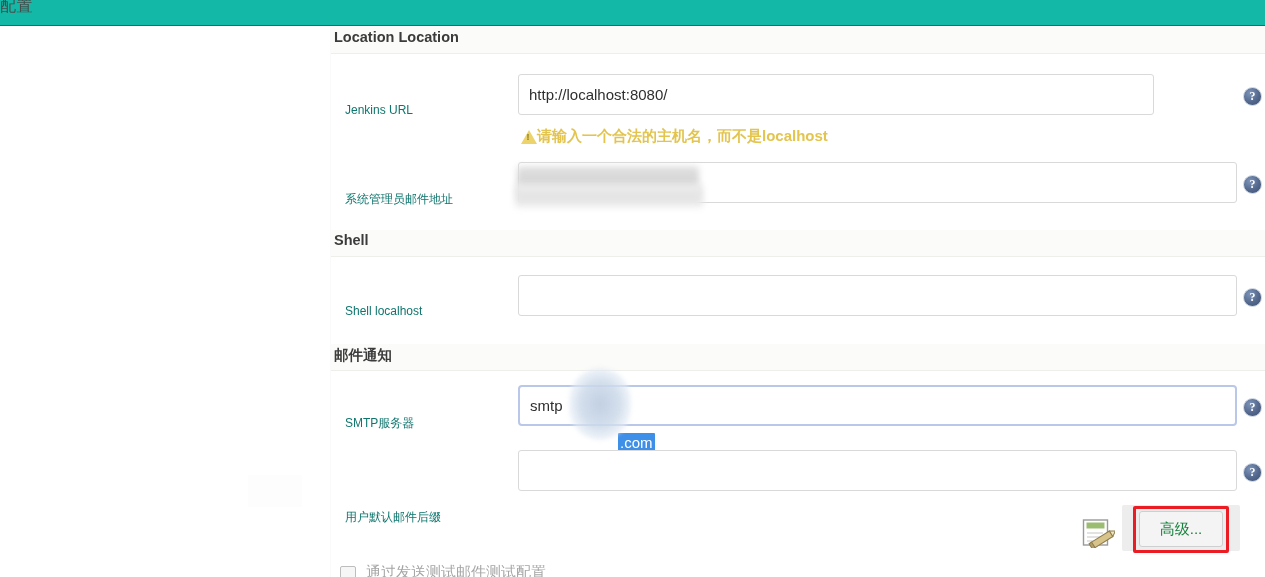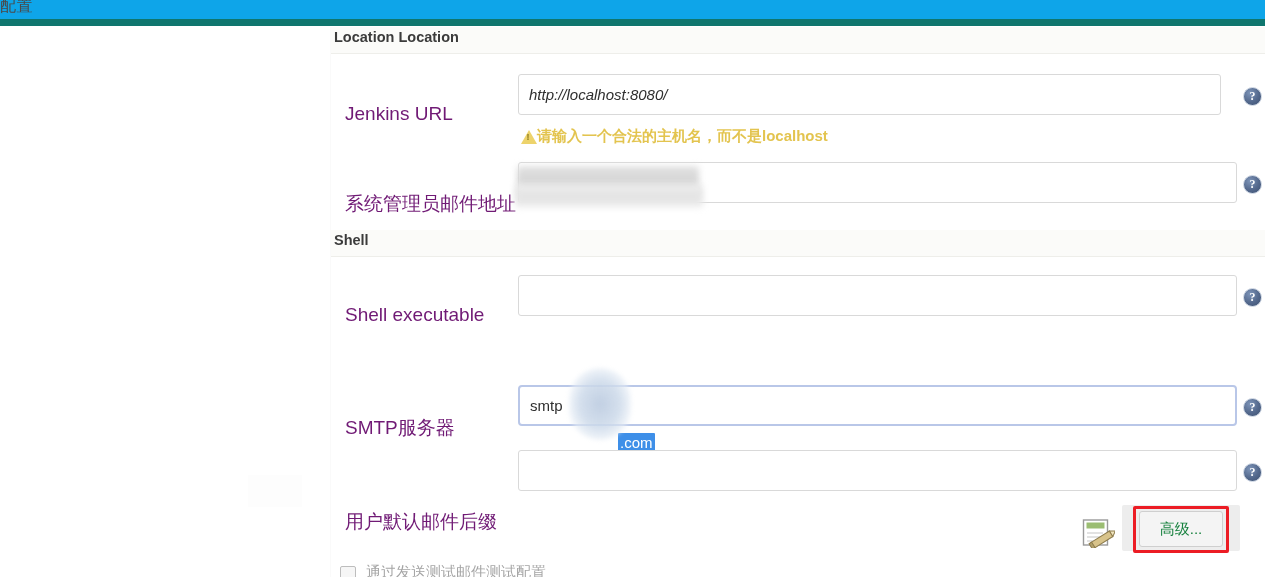--- a/index.html
+++ b/index.html
@@ -16,22 +16,22 @@
     width: 1265px;
     height: 577px;
     background: #ffffff;
   }
 
   
   .topbar {
     position: absolute;
     left: 0; top: 0;
     width: 1265px; height: 26px;
-    background: #0ea5e9;
-    border-bottom: 7px solid #0f766e;
+    background: #14b8a6;
+    border-bottom: 1px solid #0f766e;
   }
   .topbar-title {
     position: absolute;
     left: 0; top: -5px;
     font-size: 16px;
     color: #4a4a4a;
     font-weight: 400;
     letter-spacing: .5px;
     line-height: 22px;
     white-space: nowrap;
@@ -79,22 +79,22 @@
     left: 3px; top: 2px;
     font-size: 14.5px;
     font-weight: bold;
     color: #3b3b3b;
     white-space: nowrap;
   }
 
   
   .row-label {
     position: absolute;
-    font-size: 19px;
-    color: #701a75;
+    font-size: 12px;
+    color: #0f766e;
     white-space: nowrap;
   }
 
   
   .tbox {
     position: absolute;
     height: 41px;
     background: #ffffff;
     border: 1px solid #d9d9d9;
     border-radius: 3px;
@@ -262,21 +262,21 @@
   </div>
   <div class="leftpane-edge"></div>
 
   <div class="form">
 
     <div class="section-head" style="top:0px;">
       <span class="txt">Location Location</span>
     </div>
 
     <div class="row-label" style="left:14px; top:76px;">Jenkins URL</div>
-    <div class="tbox" style="left:187px; top:47px; width:703px;font-style:italic;">
+    <div class="tbox" style="left:187px; top:47px; width:636px;">
       <span class="val">http://localhost:8080/</span>
     </div>
     <div class="help" style="left:912px; top:60px;"></div>
 
     <div class="warn" style="left:190px; top:100px;">
       <span class="tri"></span>
       <span>请输入一个合法的主机名，而不是localhost</span>
     </div>
 
     <div class="row-label" style="left:14px; top:164px;">系统管理员邮件地址</div>
@@ -287,26 +287,29 @@
     <div class="blur-bar" style="left:186px; top:139px; width:182px; height:32px;
          background:linear-gradient(180deg,#e2e2e2 0%,#d6d6d6 45%,#e8e8e8 100%);"></div>
     <div class="blur-bar" style="left:184px; top:157px; width:188px; height:24px;
          background:linear-gradient(180deg,#ededed 0%,#e3e3e3 60%,#f2f2f2 100%);"></div>
     <div class="help" style="left:912px; top:148px;"></div>
 
     <div class="section-head" style="top:203px;">
       <span class="txt">Shell</span>
     </div>
 
-    <div class="row-label" style="left:14px; top:277px;">Shell executable</div>
+    <div class="row-label" style="left:14px; top:277px;">Shell localhost</div>
     <div class="tbox" style="left:187px; top:248px; width:719px;">
       <span class="val"></span>
     </div>
     <div class="help" style="left:912px; top:261px;"></div>
 
+    <div class="section-head" style="top:317px;">
+      <span class="txt">邮件通知</span>
+    </div>
 
     <div class="row-label" style="left:14px; top:388px;">SMTP服务器</div>
     <div class="tbox focused" style="left:187px; top:358px; width:719px;">
       <span class="val">smtp</span>
     </div>
     <span class="sel-hl" style="left:287px; top:406px;">.com</span>
 
     <div class="blur-puck" style="left:238px; top:341px; width:62px; height:72px;"></div>
     <div class="help" style="left:912px; top:371px;"></div>
 

